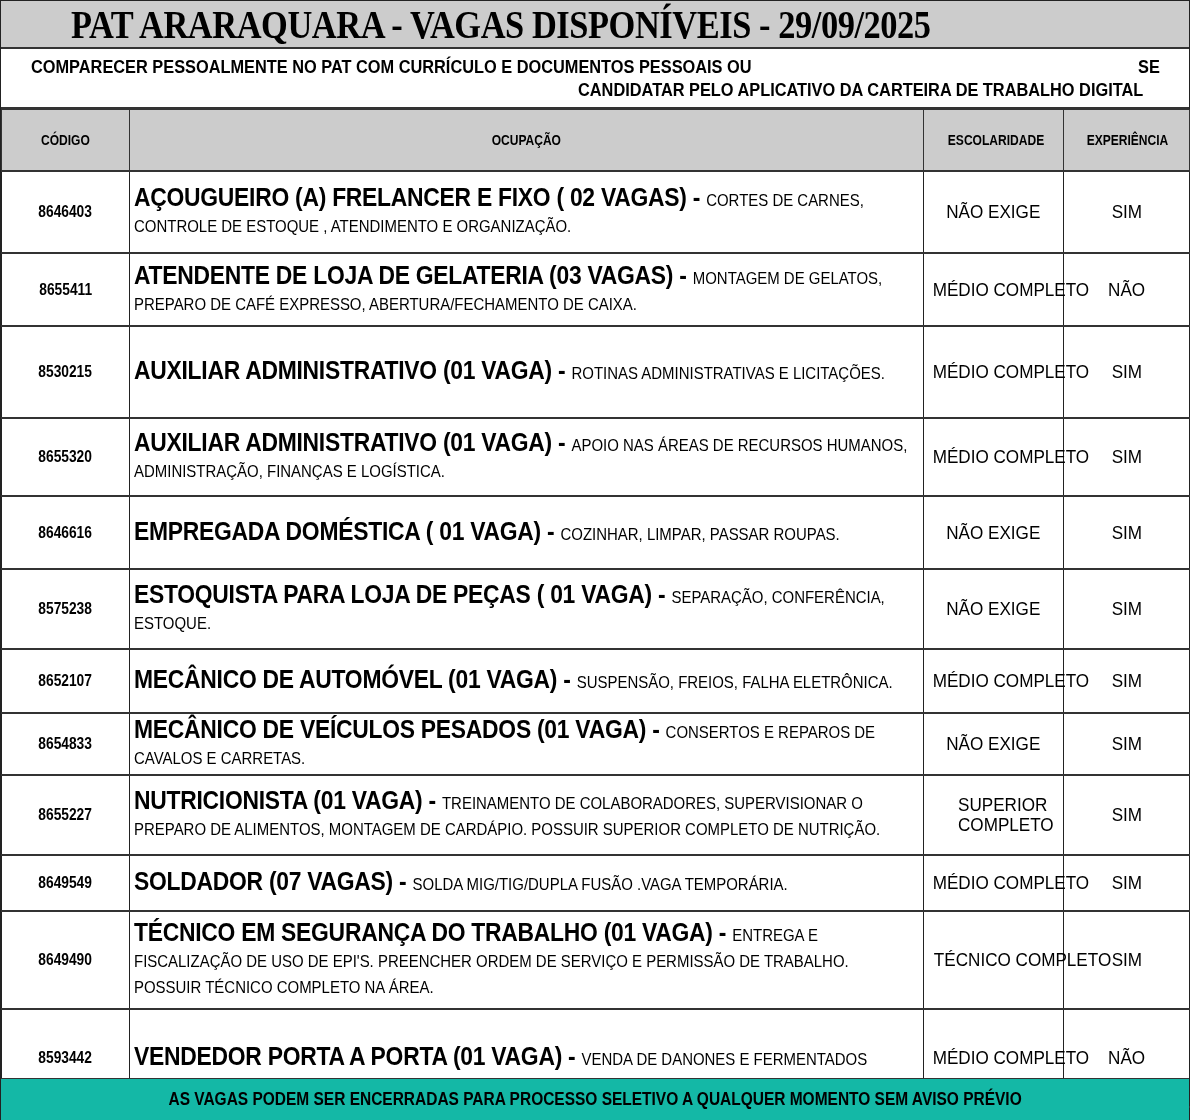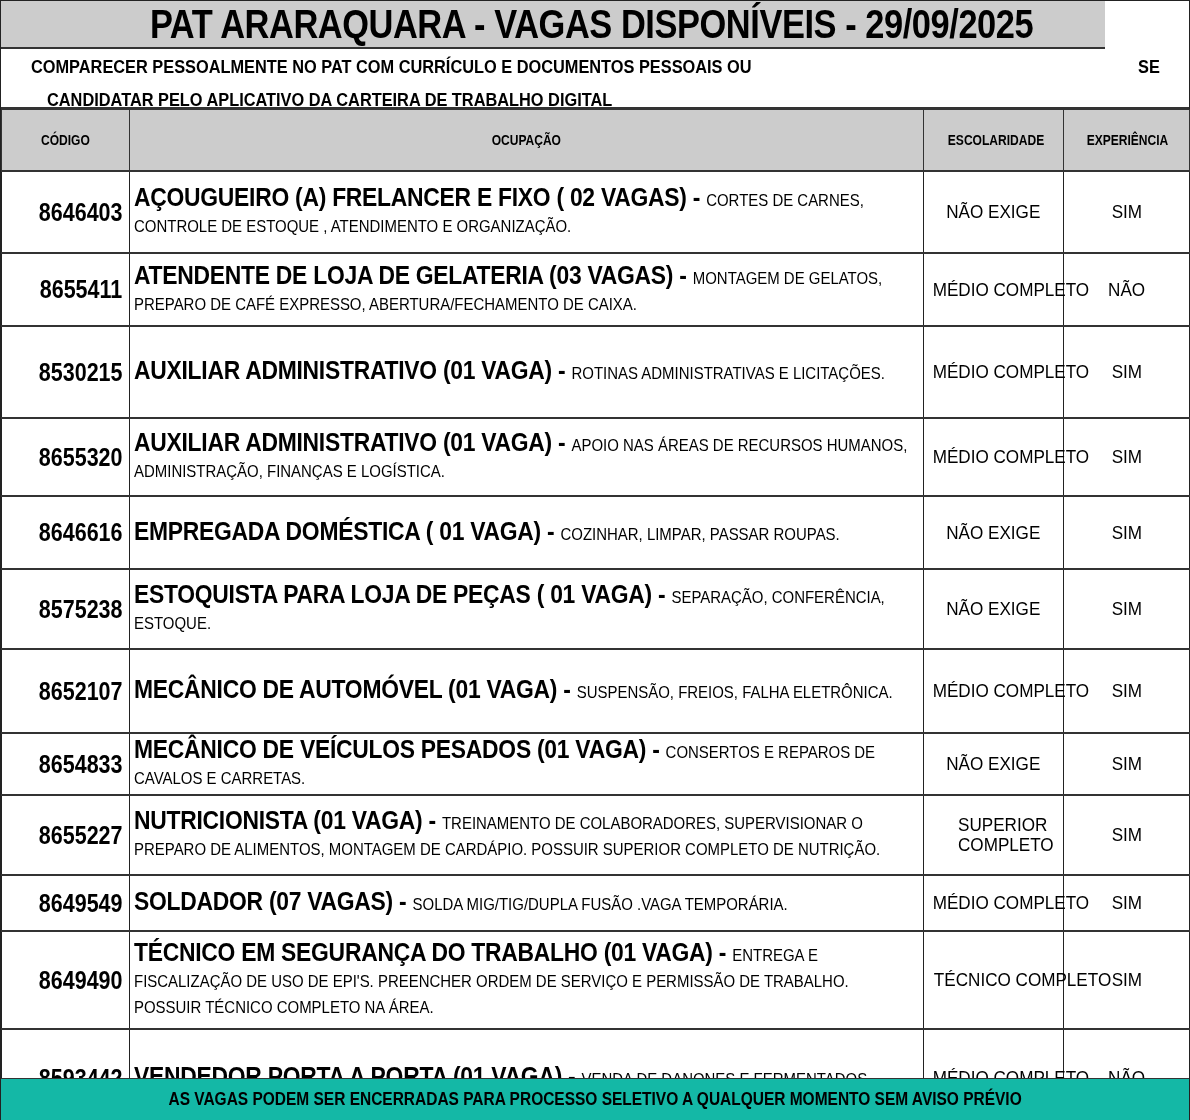--- a/index.html
+++ b/index.html
@@ -1,31 +1,31 @@
 <!DOCTYPE html>
 <html><head>
 <meta charset="utf-8">
 <style>
   html, body { margin:0; padding:0; background:#ffffff; }
   body { width:1190px; height:1120px; overflow:hidden; font-family:"Liberation Sans", sans-serif; color:#000; }
   .sheet { position:absolute; left:0; top:0; width:1190px; height:1120px; box-sizing:border-box; border:1px solid #222; }
-  .title-bar { position:absolute; left:0; top:0; width:1104px; height:48px; background:#cccccc; border-bottom:2px solid #333; box-sizing:border-box;
-    display:flex; align-items:center; justify-content:flex-end; }
+  .title-bar { position:absolute; left:0; top:0; width:1188px; height:48px; background:#cccccc; border-bottom:2px solid #333; box-sizing:border-box;
+    display:flex; align-items:center; justify-content:flex-start;font-family:Liberation Serif, serif; }
   .title-bar span { font-weight:bold; font-size:40px; letter-spacing:-0.5px; transform:scaleX(0.86); display:inline-block; white-space:nowrap; }
   .instr { position:absolute; left:0; top:48px; width:1188px; height:60px; background:#fff; border-bottom:2px solid #333; box-sizing:border-box; }
   .instr .l1 { position:absolute; left:30px; top:7px; font-weight:bold; font-size:19px; transform-origin:left center; transform:scaleX(0.86); white-space:nowrap; }
   .instr .se { position:absolute; left:1137px; top:7px; font-weight:bold; font-size:19px; transform:scaleX(0.86); transform-origin:left center; }
-  .instr .l2 { position:absolute; left:0; width:1188px; top:40px; text-align:left; font-weight:bold; font-size:19px; white-space:nowrap; }
+  .instr .l2 { position:absolute; left:0; width:1188px; top:30px; text-align:right; font-weight:bold; font-size:19px; white-space:nowrap; }
   .instr .l2 span { display:inline-block; transform:scaleX(0.86); }
   table { position:absolute; left:0; top:108px; width:1188px; border-collapse:collapse; table-layout:fixed; }
   col.c1 { width:128px; } col.c2 { width:794px; } col.c3 { width:140px; } col.c4 { width:126px; }
   th { background:#cccccc; height:28px; font-size:14px; font-weight:bold; border:1px solid #333; border-bottom:2px solid #333; padding:16px; }
   th span { display:inline-block; transform:scaleX(0.86); }
   td { border:1px solid #222; border-bottom:2px solid #333; padding:0; vertical-align:middle; }
-  td.code { text-align:right; font-weight:bold; font-size:25px; }
+  td.code { text-align:center; font-weight:bold; font-size:16px; }
   td.code span { display:inline-block; transform:scaleX(0.86); }
   td.occ { padding:2px 4px 2px 4px; line-height:26px; }
   td.occ .title { font-weight:bold; font-size:26px; letter-spacing:-0.3px; }
   td.occ .desc { font-size:17px; }
   .occ-inner { transform:scaleX(0.88); transform-origin:left center; width:113.6%; }
   td.edu, td.exp { text-align:center; font-size:19px; line-height:20px; }
   td.edu span, td.exp span { display:inline-block; transform:scaleX(0.9); }
   .footer { position:absolute; left:0; top:1077px; width:1188px; height:41px; background:#14b8a6; display:flex; align-items:center; justify-content:center; border-top:1px solid #333; }
   .footer span { font-weight:bold; font-size:18px; transform:scaleX(0.86); display:inline-block; white-space:nowrap; }
 </style>
@@ -99,21 +99,21 @@
           <td class="exp"><span>SIM</span></td>
         </tr>
         <tr style="height: 80px;">
           <td class="code"><span>8575238</span></td>
           <td class="occ">
             <div class="occ-inner"><span class="title">ESTOQUISTA PARA LOJA DE PEÇAS ( 01 VAGA) - </span><span class="desc">SEPARAÇÃO, CONFERÊNCIA, ESTOQUE.</span></div>
           </td>
           <td class="edu"><span style="white-space: nowrap;">NÃO EXIGE</span></td>
           <td class="exp"><span>SIM</span></td>
         </tr>
-        <tr style="height: 84px;">
+        <tr style="height: 64px;">
           <td class="code"><span>8652107</span></td>
           <td class="occ">
             <div class="occ-inner"><span class="title">MECÂNICO DE AUTOMÓVEL (01 VAGA) - </span><span class="desc">SUSPENSÃO, FREIOS, FALHA ELETRÔNICA.</span></div>
           </td>
           <td class="edu"><span style="white-space: nowrap;">MÉDIO COMPLETO</span></td>
           <td class="exp"><span>SIM</span></td>
         </tr>
         <tr style="height: 62px;">
           <td class="code"><span>8654833</span></td>
           <td class="occ">

